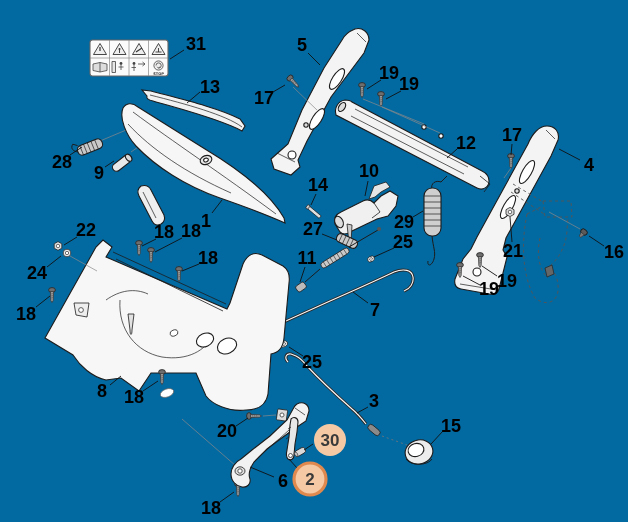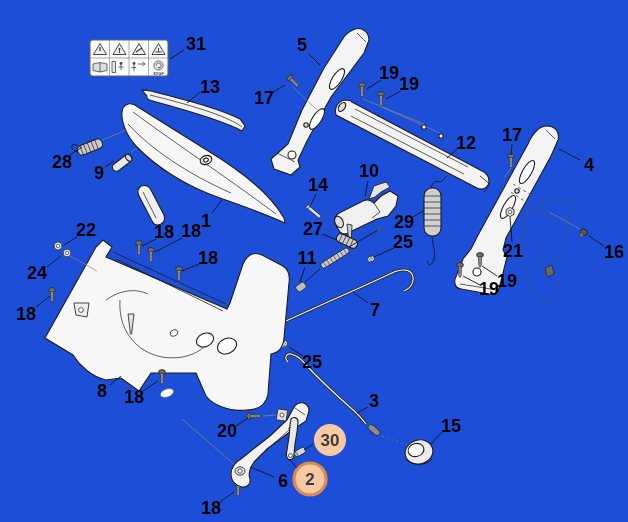--- a/index.html
+++ b/index.html
@@ -1,16 +1,16 @@
 <!DOCTYPE html>
 <html><head>
 <meta charset="utf-8">
 <style>
   html,body{margin:0;padding:0;background:#fff;}
-  #stage{position:relative;width:628px;height:522px;background:#1d4ed8;overflow:hidden;
+  #stage{position:relative;width:628px;height:522px;background:#0369a1;overflow:hidden;
          font-family:"Liberation Sans", sans-serif;}
   svg{position:absolute;left:0;top:0;}
   .art path,.art ellipse,.art circle,.art rect,.art line,.art polyline{vector-effect:non-scaling-stroke;}
   .leader{stroke:#111;stroke-width:0.9;fill:none;}
   .thin{stroke:#8a8a8a;stroke-width:0.7;fill:none;}
   .ghost{stroke:#555;stroke-width:0.9;fill:none;stroke-dasharray:3 3;}
   .plabel{font:bold 18px "Liberation Sans",sans-serif;fill:#000;text-anchor:middle;dominant-baseline:central;}
   .hlabel{font:bold 17px "Liberation Sans",sans-serif;text-anchor:middle;dominant-baseline:central;}
   .stoptxt{font:bold 3.6px "DejaVu Sans",sans-serif;fill:#333;text-anchor:middle;}
 </style>

